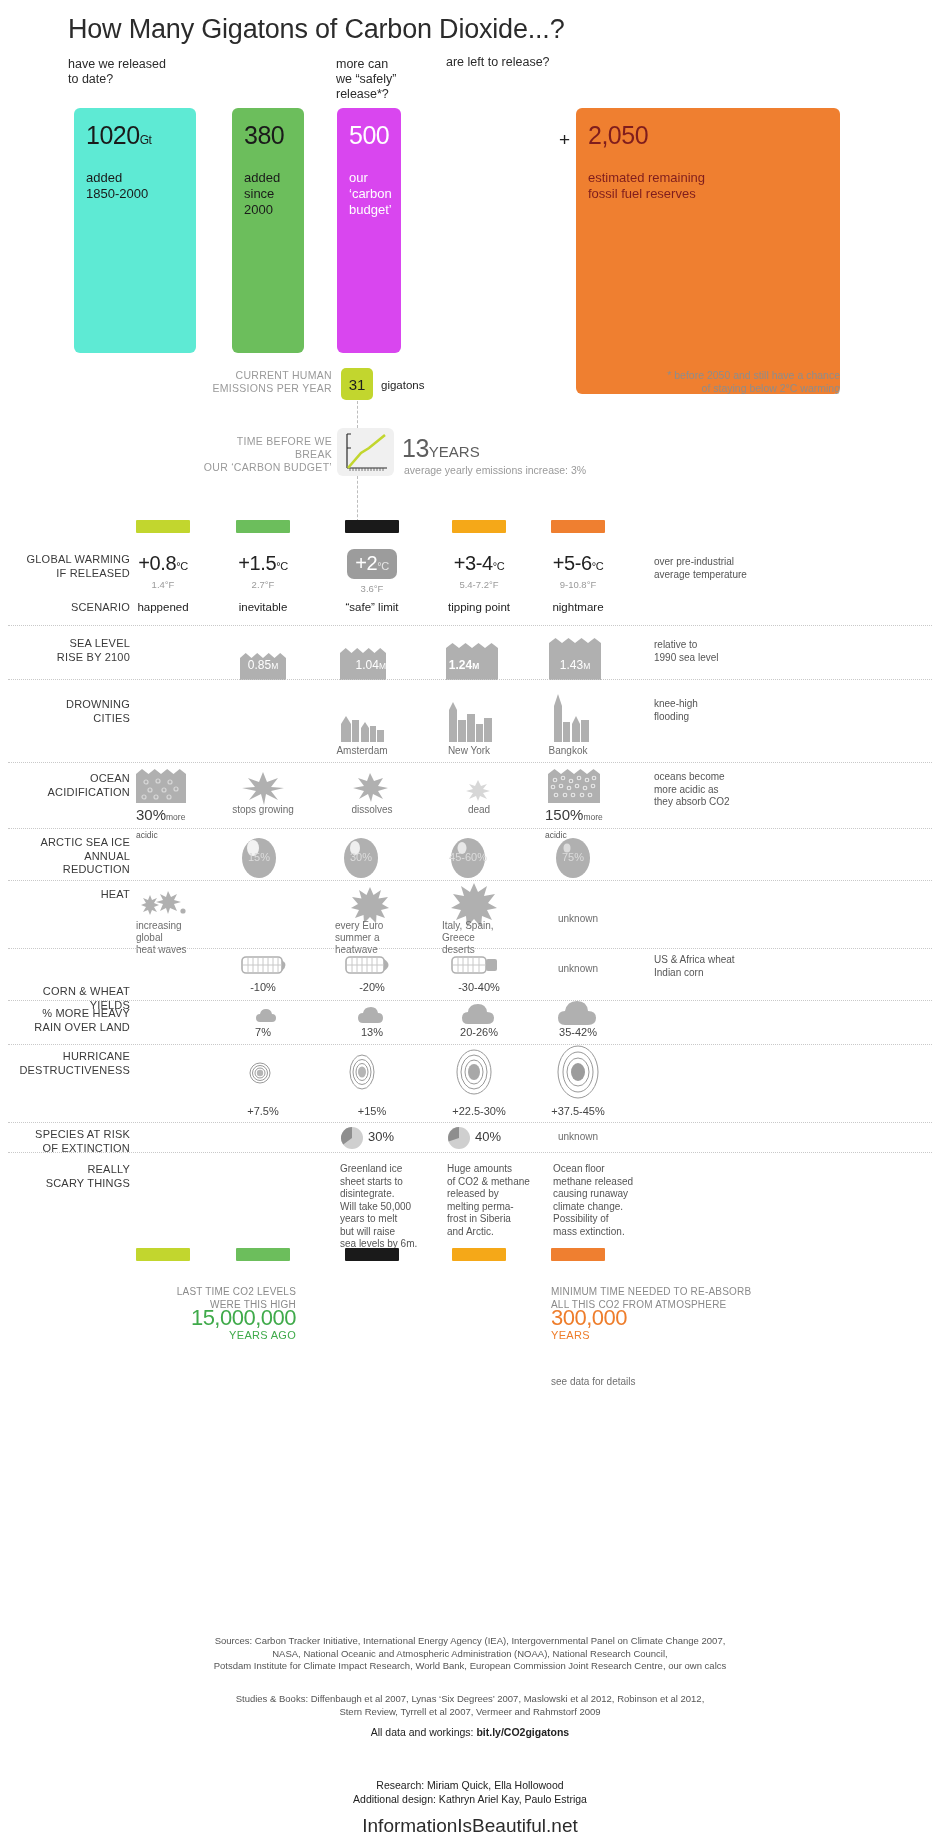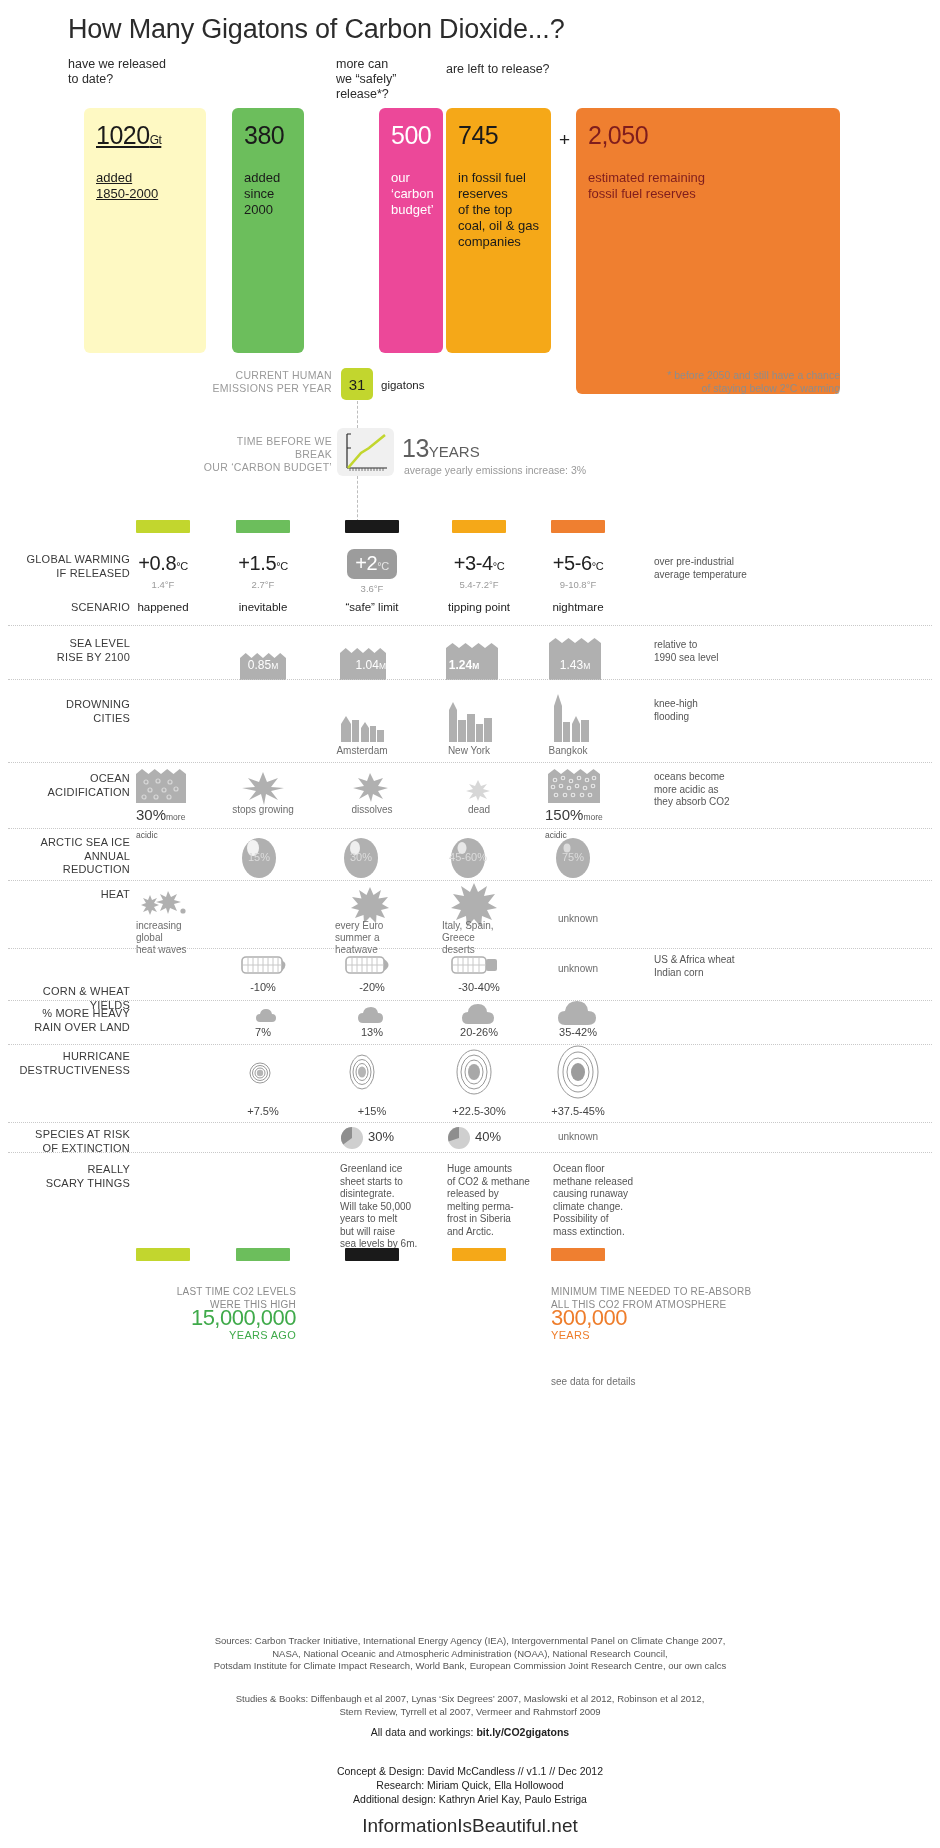--- a/index.html
+++ b/index.html
@@ -80,58 +80,48 @@
 
 <div class="page">
 
   <div class="title">How Many Gigatons of Carbon Dioxide...?</div>
 
   <div class="qlabel" style="left: 68px; top: 57px; white-space: pre-line;">have we released
 to date?</div>
   <div class="qlabel" style="left: 336px; top: 57px; white-space: pre-line;">more can
 we “safely”
 release*?</div>
-  <div class="qlabel" style="left:446px;top:62px;">are left to release?</div>
-
-  <div class="bar" id="bar0" style="left: 84px; top: 108px; width: 122px; height: 245px; background: #fef9c3; color: rgb(26, 26, 26); text-decoration: underline;">
+  <div class="qlabel" style="left:446px;top:55px;">are left to release?</div>
+
+  <div class="bar" id="bar0" style="left: 74px; top: 108px; width: 122px; height: 245px; background: #5eead4; color: rgb(26, 26, 26);">
     <div class="inner">
       <div class="num"><span>1020</span><span class="unit">Gt</span></div>
       <div class="desc" style="white-space: pre-line;">added
 1850-2000</div>
     </div>
   </div>
 
   <div class="bar" id="bar1" style="left: 232px; top: 108px; width: 72px; height: 245px; background: rgb(108, 190, 92); color: rgb(26, 26, 26);">
     <div class="inner">
       <div class="num"><span>380</span><span class="unit"></span></div>
       <div class="desc" style="white-space: pre-line;">added
 since
 2000</div>
     </div>
   </div>
 
-  <div class="bar" id="bar2" style="left: 337px; top: 108px; width: 64px; height: 245px; background: #ec4899; color: rgb(255, 255, 255); margin-left: 42px;">
+  <div class="bar" id="bar2" style="left: 337px; top: 108px; width: 64px; height: 245px; background: #d946ef; color: rgb(255, 255, 255);">
     <div class="inner">
       <div class="num"><span>500</span><span class="unit"></span></div>
       <div class="desc" style="white-space: pre-line;">our
 ‘carbon
 budget’</div>
     </div>
   </div>
 
-  <div class="bar" id="bar3" style="left: 446px; top: 108px; width: 105px; height: 245px; background: rgb(245, 168, 24); color: rgb(26, 26, 26);">
-    <div class="inner">
-      <div class="num"><span>745</span><span class="unit"></span></div>
-      <div class="desc" style="white-space: pre-line;">in fossil fuel
-reserves
-of the top
-coal, oil &amp; gas
-companies</div>
-    </div>
-  </div>
 
   <div class="plus" style="left:559px;top:129px;">+</div>
 
   <div class="bar" id="bar4" style="left: 576px; top: 108px; width: 264px; height: 286px; background: rgb(239, 127, 48); color: #7f1d1d;">
     <div class="inner">
       <div class="num"><span>2,050</span><span class="unit"></span></div>
       <div class="desc" style="white-space: pre-line;">estimated remaining
 fossil fuel reserves</div>
     </div>
   </div>
@@ -655,18 +645,17 @@
   <div class="seedata" style="left:551px;top:1376px;">see data for details</div>
 
   <div class="credits" style="top: 1635px; white-space: pre-line;">Sources: Carbon Tracker Initiative, International Energy Agency (IEA), Intergovernmental Panel on Climate Change 2007,
 NASA, National Oceanic and Atmospheric Administration (NOAA), National Research Council,
 Potsdam Institute for Climate Impact Research, World Bank, European Commission Joint Research Centre, our own calcs</div>
   <div class="credits" style="top: 1693px; white-space: pre-line;">Studies &amp; Books: Diffenbaugh et al 2007, Lynas ‘Six Degrees’ 2007, Maslowski et al 2012,  Robinson et al 2012,
 Stern Review, Tyrrell et al 2007, Vermeer and Rahmstorf 2009</div>
   <div style="position:absolute;width:940px;top:1726px;text-align:center;font-size:10.5px;color:#222;">
     <span>All data and workings: </span><span class="b">bit.ly/CO2gigatons</span>
   </div>
-  <div class="credits2" style="top:1764px;">Concept &amp; Design: David McCandless // v1.1 // Dec 2012</div>
   <div class="credits2" style="top:1778px;">Research: Miriam Quick, Ella Hollowood</div>
   <div class="credits2" style="top:1792px;">Additional design: Kathryn Ariel Kay, Paulo Estriga</div>
   <div class="sitename" style="top:1815px;">InformationIsBeautiful.net</div>
 
 </div>
 
 </body></html>

